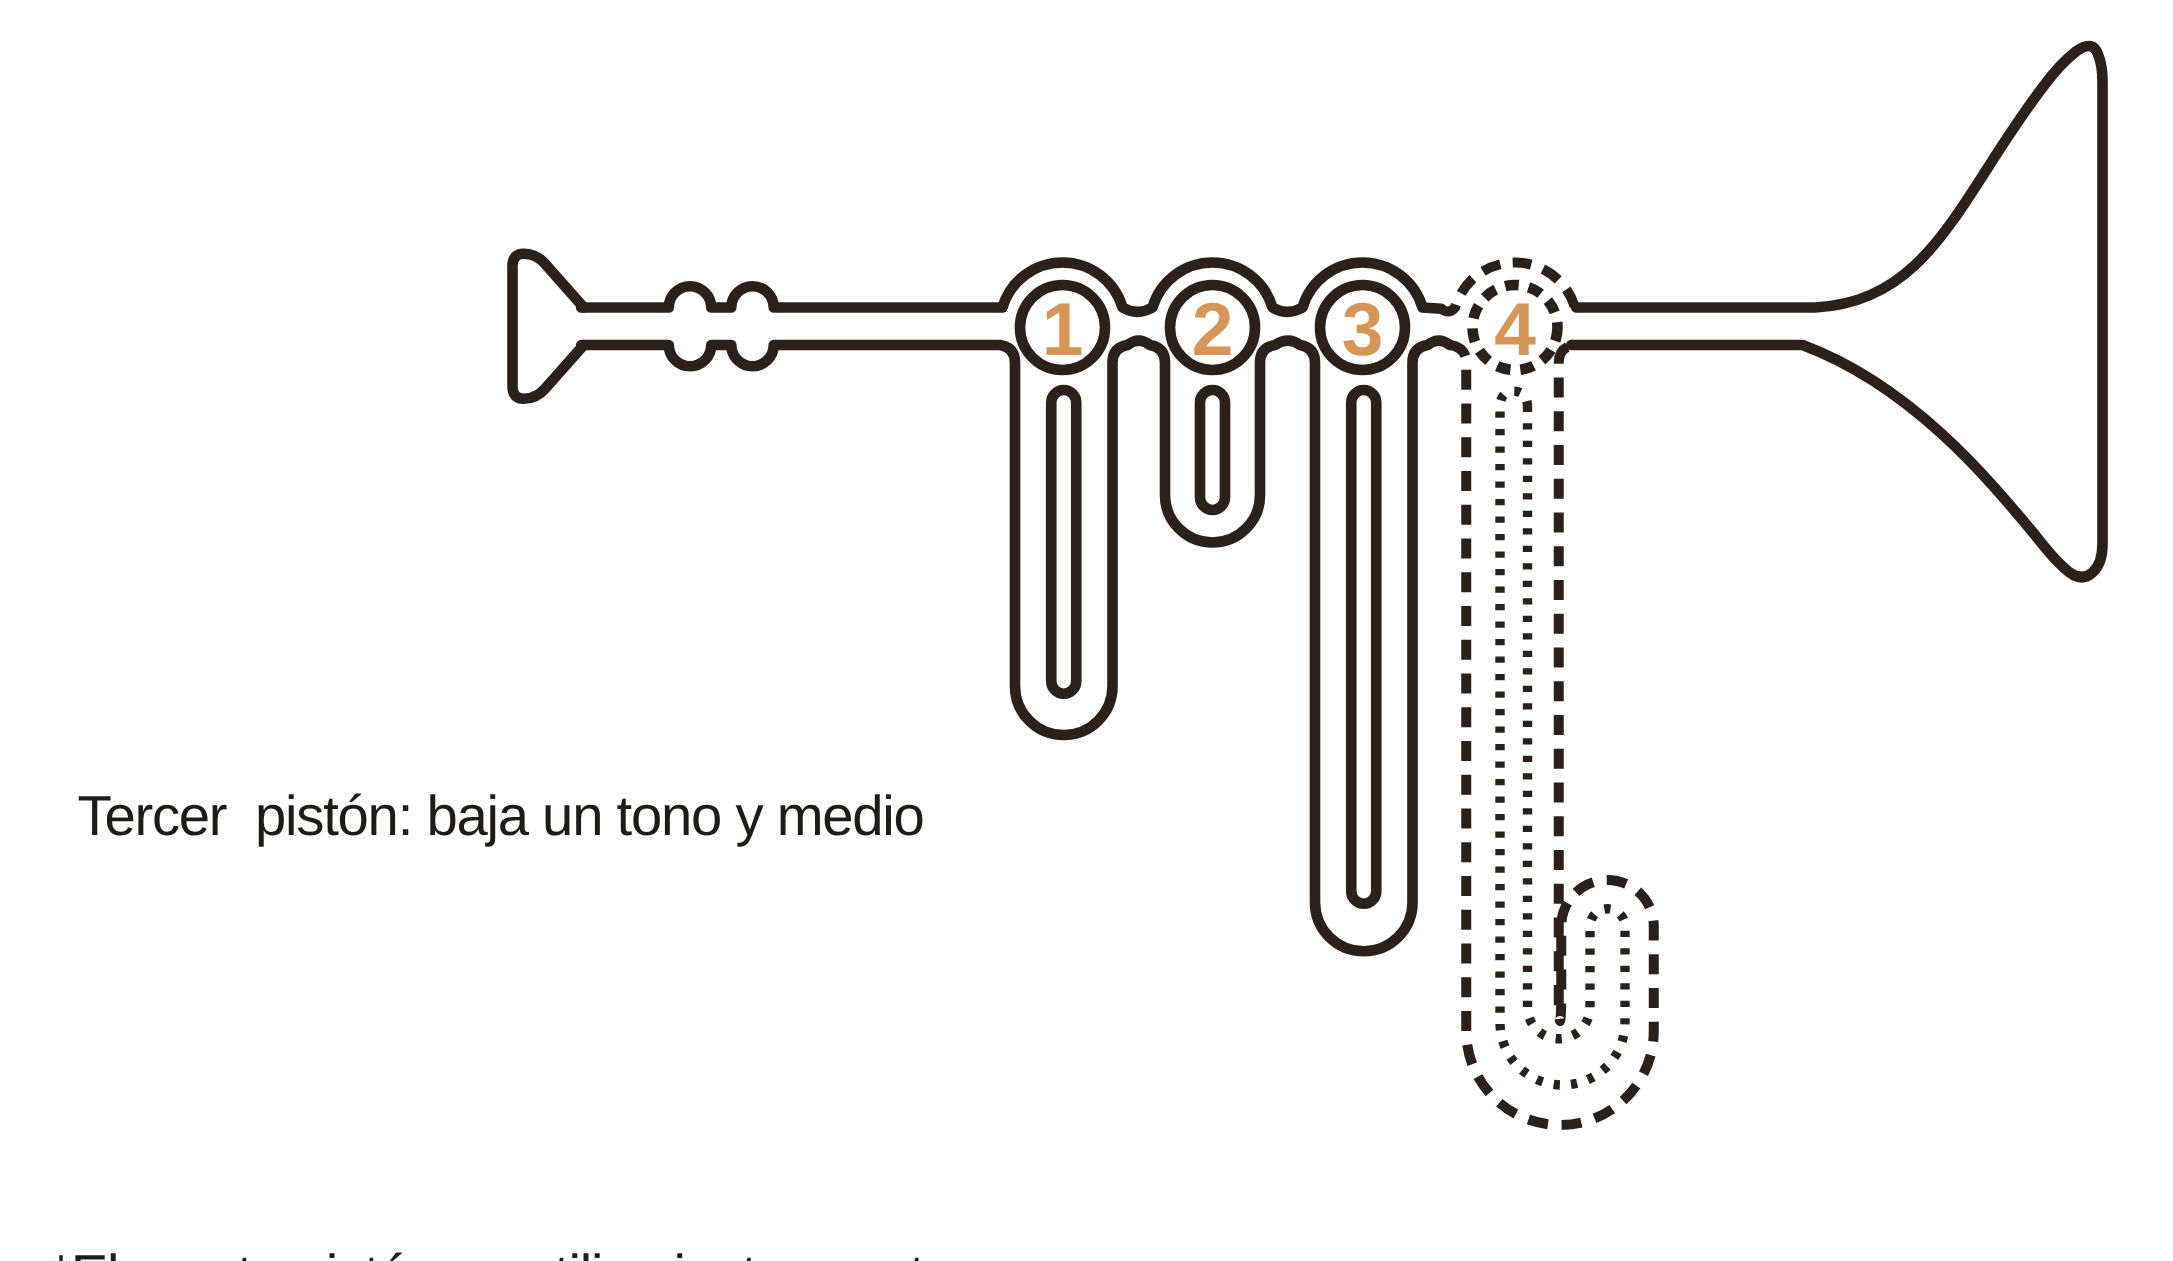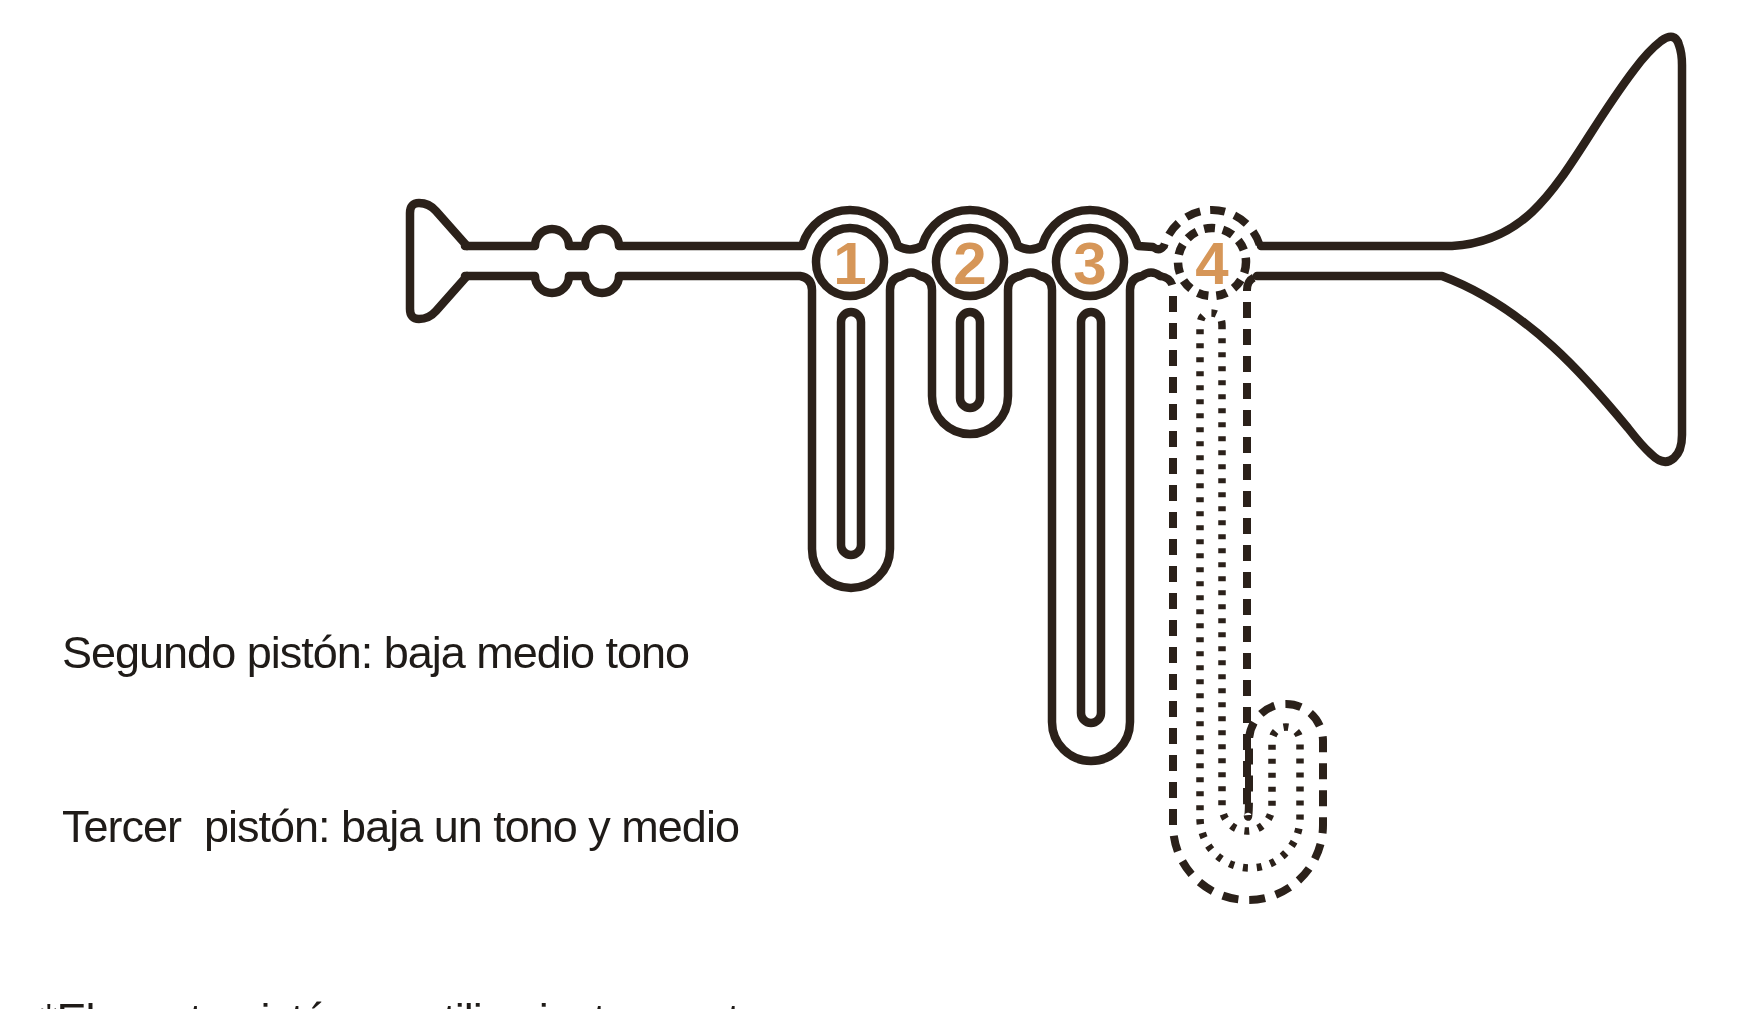--- a/index.html
+++ b/index.html
@@ -93,21 +93,20 @@
          L 1300,741 A 14 14 0 0 0 1272,741
          L 1272,806 A 25 25 0 0 1 1222,806 Z"></path>
 
     <text class="valveNumber" x="850" y="284">1</text>
     <text class="valveNumber" x="970" y="284">2</text>
     <text class="valveNumber" x="1090" y="284">3</text>
     <text class="valveNumber" x="1212" y="284">4</text>
   </svg>
 
   <div class="legend">
-    <div>Segundo pistón: baja medio tono</div>
     <div>Tercer  pistón: baja un tono y medio</div>
     
   </div>
 
   <div class="footnote">
     <div>*El cuarto pistón se utiliza instrumentos</div>
     
   </div>
 
 </div>

